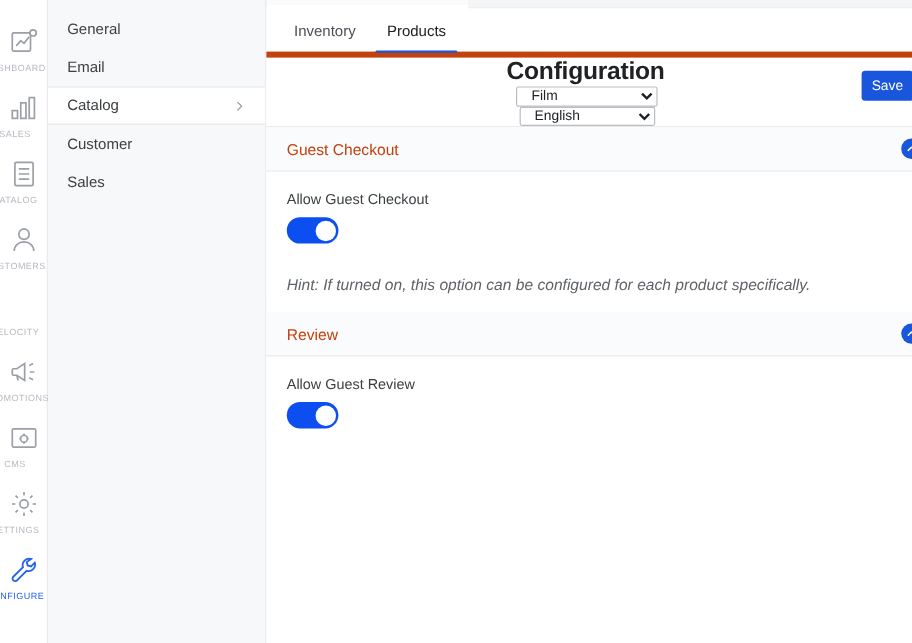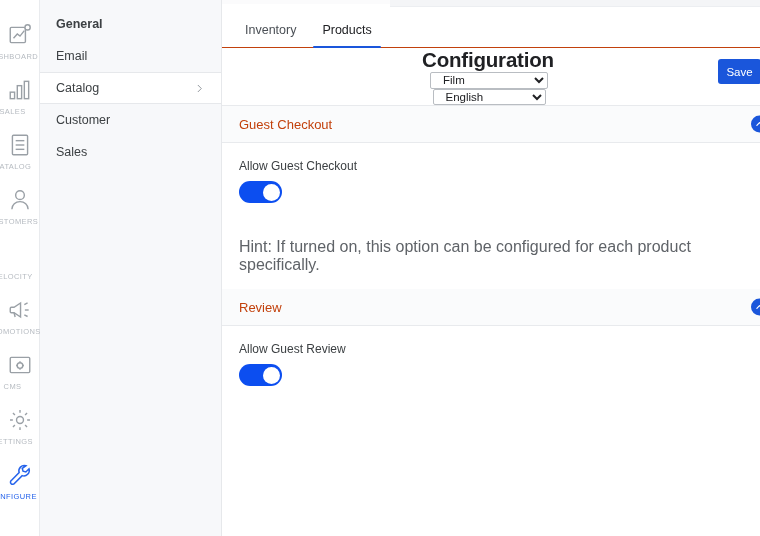--- a/index.html
+++ b/index.html
@@ -48,36 +48,36 @@
 
   
   .subnav {
     position:absolute; left:40px; top:0; width:182px; height:536px;
     background:#f7f8fa; border-right:1px solid #e6e8eb;
   }
   .subnav-item {
     height:32px; display:flex; align-items:center; justify-content:space-between;
     padding:0 16px 0 16px; font-size:12.5px; color:#3c4043; cursor:pointer;
   }
-  .subnav-item:first-child { margin-top:8px;font-weight:bold; }
+  .subnav-item:first-child { margin-top:8px; }
   .subnav-item + .subnav-item { margin-top:0; }
   .subnav-item.active {
     background:#ffffff;
     border-top:1px solid #e6e8eb;
     border-bottom:1px solid #e6e8eb;
   }
   .subnav-item .chev { color:#8b9097; font-size:14px; line-height:1; }
   .subnav-item .chev svg { width:11px; height:11px; display:block; }
 
   
   .main { position:absolute; left:222px; top:7px; right:0; bottom:0; background:#ffffff; }
 
   .tabs {
     position:relative; height:41px; padding-left:10px;
-    display:flex; align-items:flex-end; border-bottom:1px solid #c2410c;
+    display:flex; align-items:flex-end; border-bottom:5px solid #c2410c;
   }
   .tab {
     position:relative; font-size:12.5px; color:#4a4f55;
     padding:0 13px 11px 13px; cursor:pointer; line-height:1;
   }
   .tab.active { color:#202124; }
   .tab.active::after {
     content:""; position:absolute; left:4px; right:4px; bottom:-1px;
     height:2.5px; background:#1a56db; border-radius:2px;
   }
@@ -126,21 +126,21 @@
   .field-label { font-size:12px; color:#3c4043; margin-bottom:8px; }
 
   .toggle {
     width:43px; height:22px; border-radius:11px; background:#0c4ef0;
     position:relative; cursor:pointer; display:inline-block;
   }
   .toggle .knob {
     position:absolute; top:2.5px; right:2.5px;
     width:17px; height:17px; border-radius:50%; background:#ffffff;
   }
-  .hint { font-size:16px; color:#5f6368; margin-top:31px; }
+  .hint { font-size:13px; color:#5f6368; margin-top:22px;font-style:italic; }
 
   .sec-gap-1 { height:15px; }
 </style>
 </head>
 <body>
 
 <div class="app">
 
   <div class="top-strip-left"></div>
   <div class="top-strip"></div>

